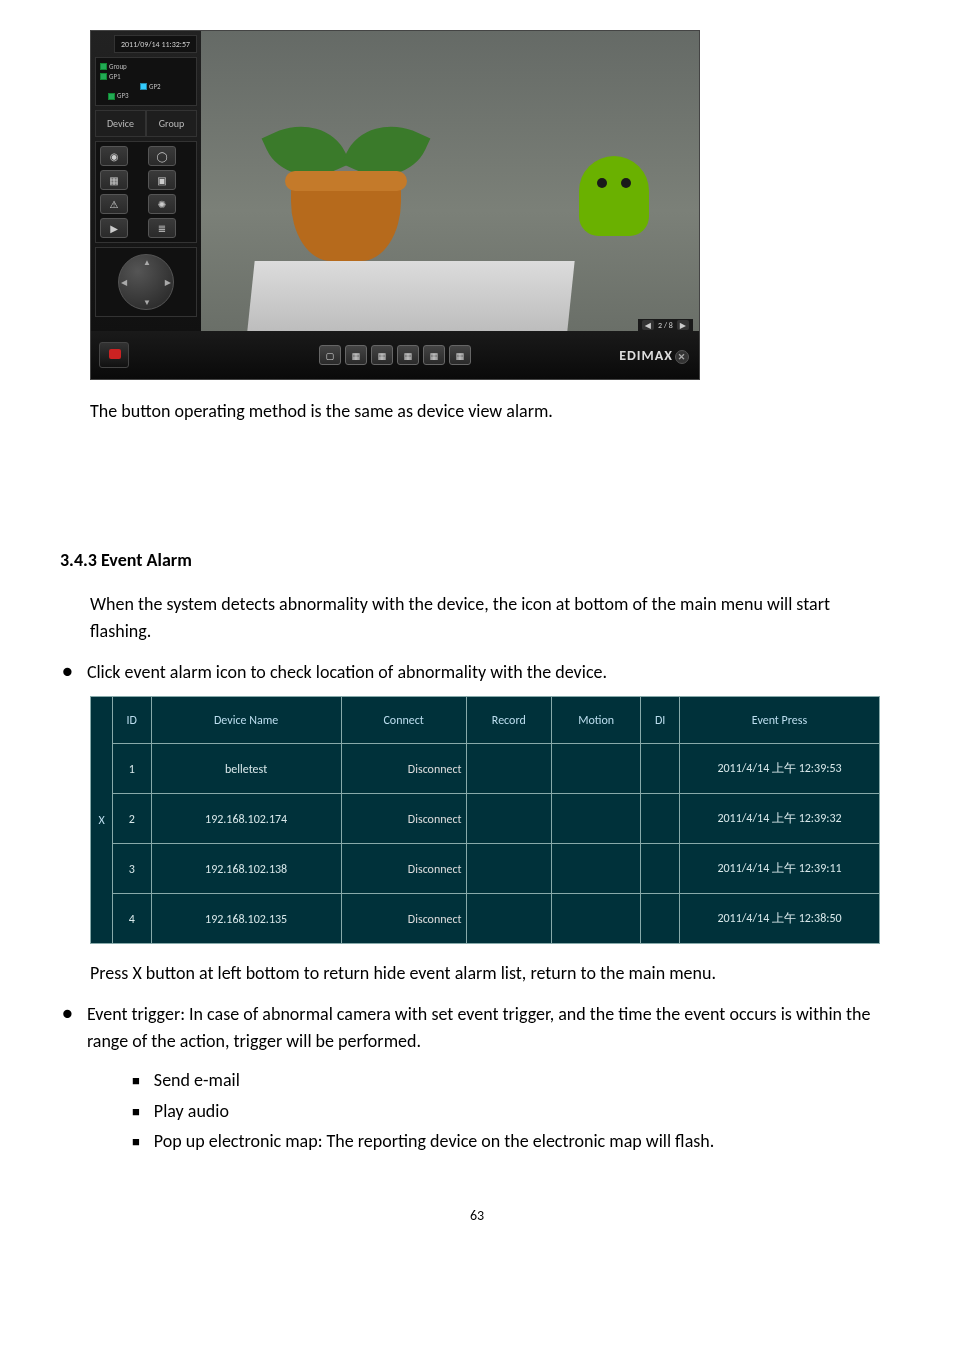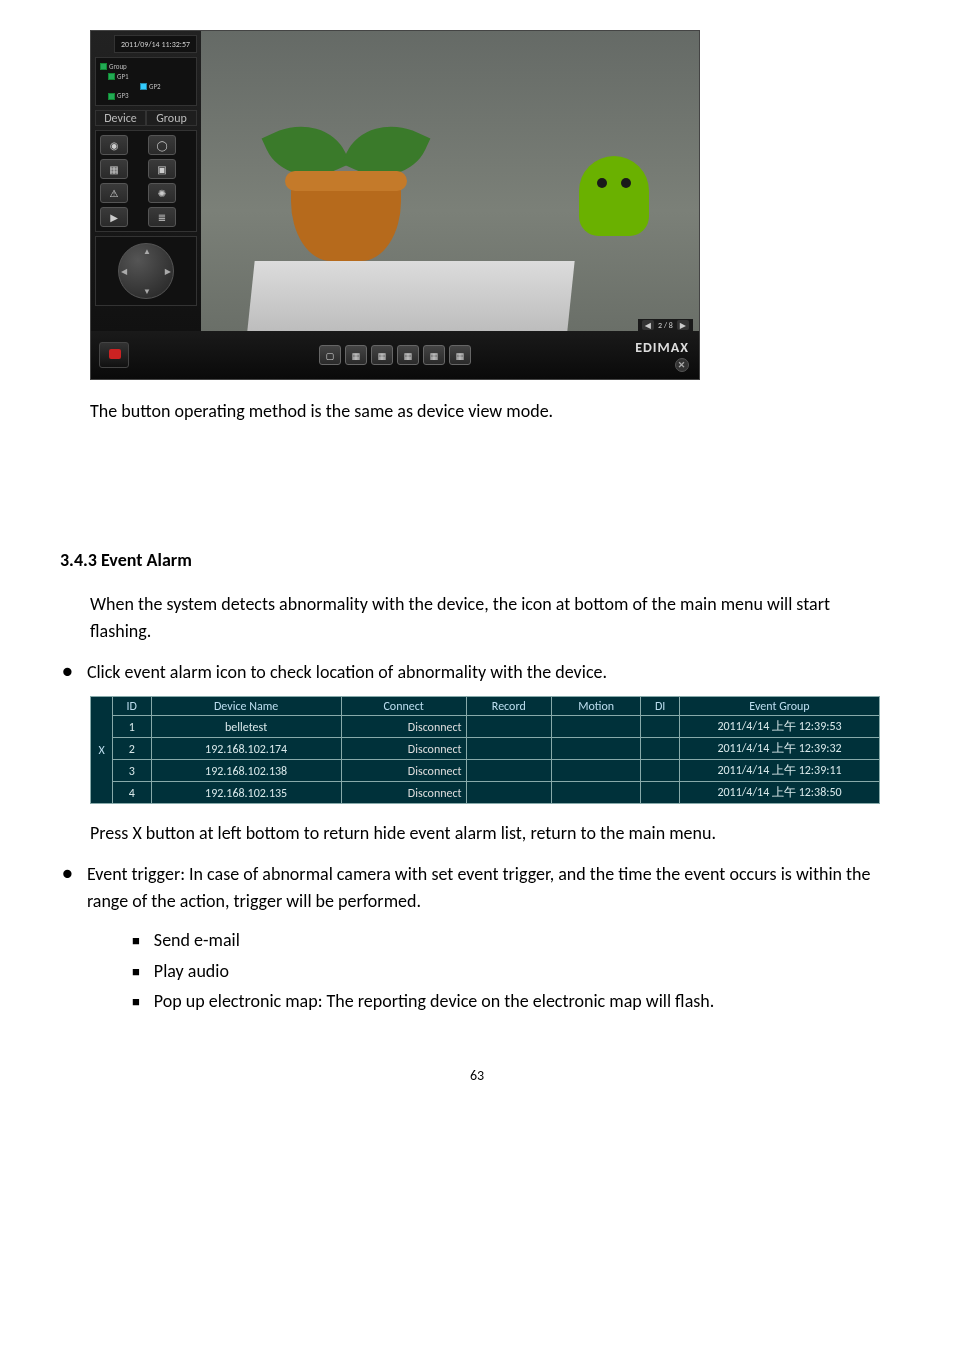--- a/index.html
+++ b/index.html
@@ -51,23 +51,23 @@
   .tree-box .item { display: flex; align-items: center; gap: 2px; }
   .sq { width: 7px; height: 7px; background: #2a5; border: 1px solid #183; }
   .sq.hi { background: #3cf; border-color: #28a; }
   .sq.root { background: #2a5; }
   .tabs-row { display: flex; gap: 0; }
   .mini-tab {
     flex: 1;
     background: #1e1e1e;
     border: 1px solid #333;
     color: #bbb;
-    font-size: 12px;
+    font-size: 10px;
     text-align: center;
-    padding: 0 0;
+    padding: 6px 0;
   }
   .btn-grid {
     background: #111;
     border: 1px solid #333;
     padding: 4px;
     display: grid;
     grid-template-columns: 1fr 1fr;
     gap: 4px;
   }
   .sqbtn {
@@ -154,21 +154,21 @@
     position: absolute; left: 50%; transform: translateX(-50%);
   }
   .lybtn {
     width: 22px; height: 20px;
     background: linear-gradient(#444,#2a2a2a);
     border: 1px solid #666;
     border-radius: 3px;
     display:flex;align-items:center;justify-content:center;
     color:#ddd; font-size:9px;
   }
-  .brand { position:absolute; right: 10px; color:#ddd; font-weight:900; font-size: 14px; letter-spacing: 1px; display:flex;flex-direction:column;align-items:flex-end;gap:2px;}
+  .brand { position:absolute; right: 10px; color:#ddd; font-weight:900; font-size: 14px; letter-spacing: 1px; display:flex;flex-direction:row;align-items:flex-end;gap:2px;}
   .xbtn { width:14px;height:14px;border-radius:50%;background:#333;border:1px solid #555;color:#aaa;font-size:9px;display:flex;align-items:center;justify-content:center; }
 
   
   .para {
     margin-left: 30px;
     margin-bottom: 14px;
     line-height: 1.5;
   }
   .spacer-large { height: 110px; }
   h3.section {
@@ -196,21 +196,21 @@
     margin-left: 30px;
     margin-bottom: 16px;
   }
   table.evt {
     border-collapse: collapse;
     width: 790px;
     font-size: 12px;
   }
   table.evt th, table.evt td {
     border: 1px solid #8aa;
-    padding: 2px 4px;
+    padding: 16px 4px;
     text-align: center;
   }
   table.evt th {
     background: #00313a;
     color: #bde;
     font-weight: normal;
   }
   table.evt td {
     background: #00313a;
     color: #d8e8ea;
@@ -248,21 +248,21 @@
 <div class="figure-wrap">
   <div class="nvr-shell">
     <div class="nvr-top">
       <div class="nvr-left">
         <div class="ts-box">2011/09/14 11:32:57</div>
         <div class="tree-box">
           <div class="item">
               <span class="sq root"></span>
               <span>Group</span>
             </div>
-          <div class="item" style="margin-left:8px;">
+          <div class="item" style="">
               <span class="sq"></span>
               <span>GP1</span>
             </div>
           <div class="item" style="margin-left:8px;padding-left:32px;">
               <span class="sq hi"></span>
               <span>GP2</span>
             </div>
           <div class="item" style="margin-left:8px;">
               <span class="sq"></span>
               <span>GP3</span>
@@ -319,21 +319,21 @@
         <div class="lybtn">▦</div>
       </div>
       <div class="brand">
         <span>EDIMAX</span>
         <span class="xbtn">✕</span>
       </div>
     </div>
   </div>
 </div>
 
-<div class="para">The button operating method is the same as device view mode.</div>
+<div class="para">The button operating method is the same as device view alarm.</div>
 
 <div class="spacer-large"></div>
 
 <h3 class="section">3.4.3 Event Alarm</h3>
 
 <div class="para">When the system detects abnormality with the device, the icon at bottom of the main menu will start flashing.</div>
 
 <div class="bullet-row">
   <div class="bullet-dot">●</div>
   <div class="bullet-text">Click event alarm icon to check location of abnormality with the device.</div>
@@ -343,21 +343,21 @@
   <table class="evt">
     <tbody>
         <tr>
       <th class="close-x-cell" rowspan="5">X</th>
       <th>ID</th>
       <th style="width:190px">Device Name</th>
       <th>Connect</th>
       <th>Record</th>
       <th>Motion</th>
       <th>DI</th>
-      <th style="width:200px">Event Group</th>
+      <th style="width:200px">Event Press</th>
     </tr>
     <tr>
       <td>1</td>
       <td>belletest</td>
       <td class="cdis">Disconnect</td>
       <td></td>
       <td></td>
       <td></td>
       <td>2011/4/14 上午 12:39:53</td>
     </tr>

